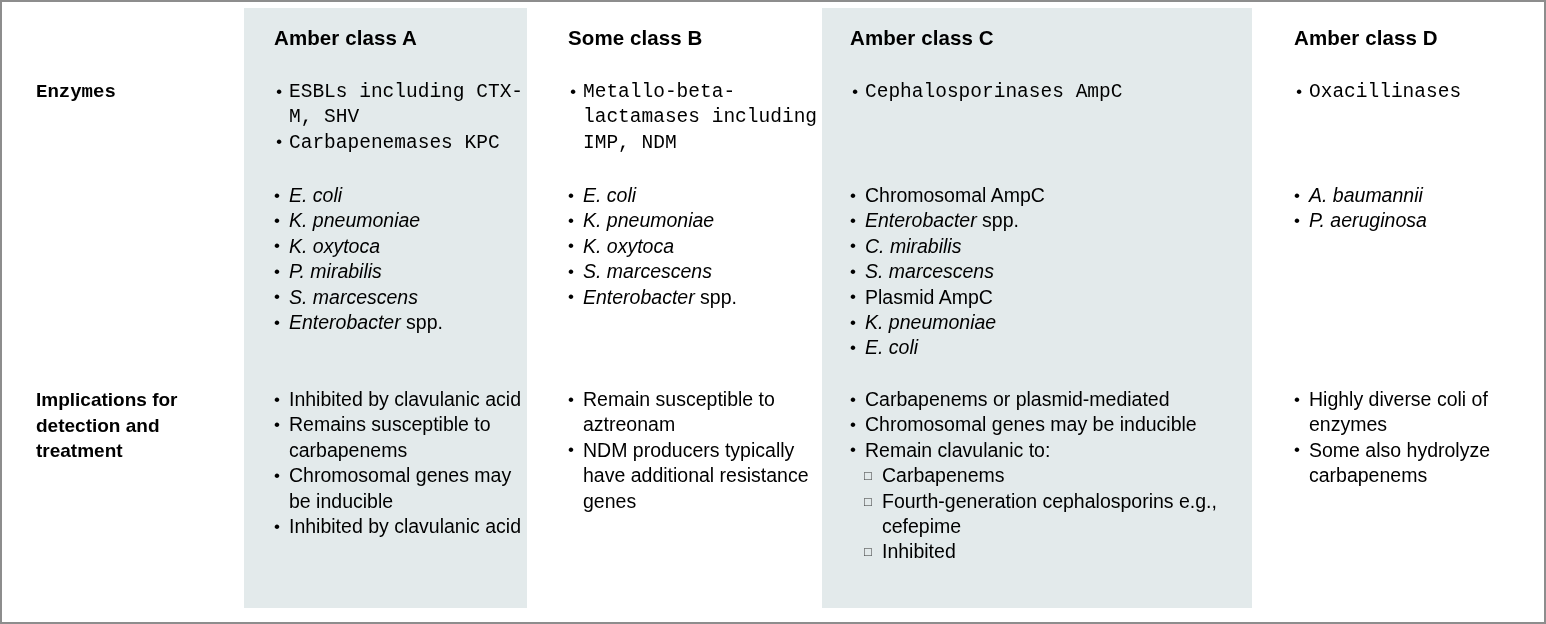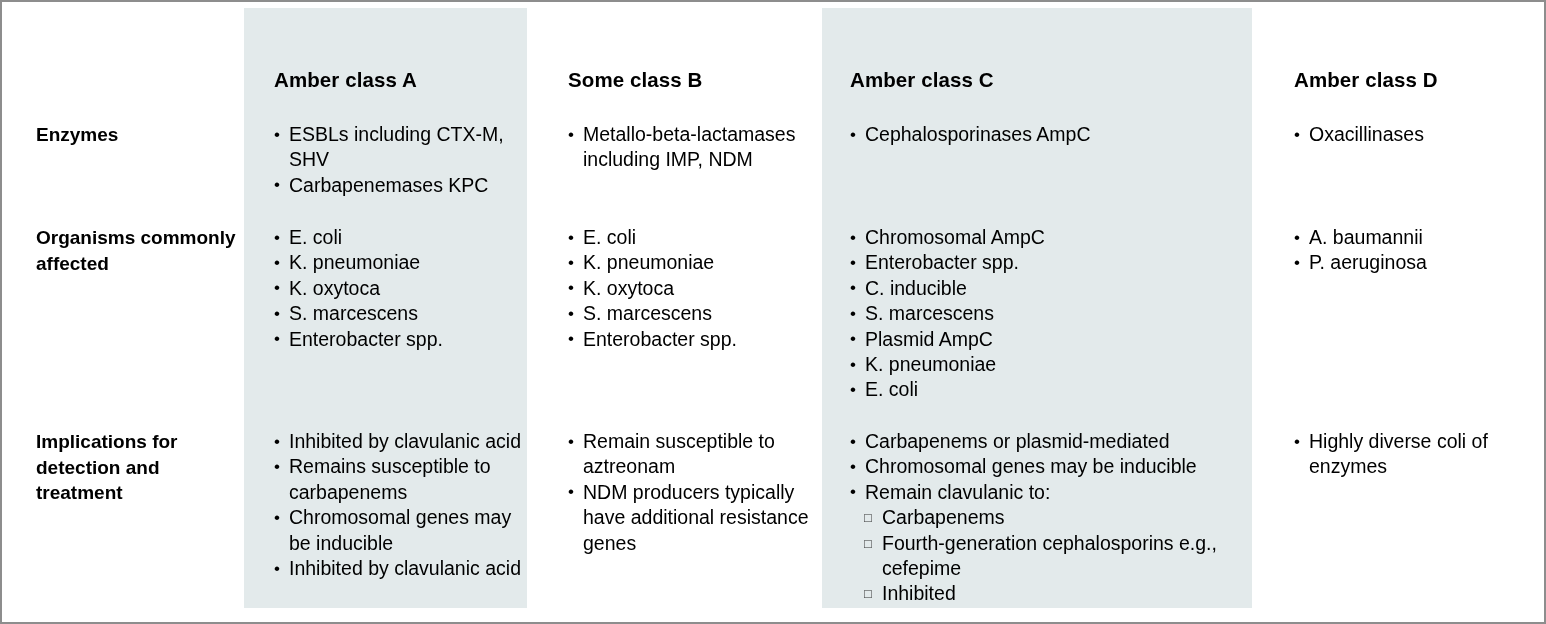--- a/index.html
+++ b/index.html
@@ -36,33 +36,32 @@
   
   .grid {
     position: absolute;
     inset: 0;
     z-index: 1;
   }
 
   .cell {
     position: absolute;
     box-sizing: border-box;
-    margin-top: 42px;
   }
 
   
   .c-label { left: 34px;  width: 200px; }
   .c-a     { left: 272px; width: 250px; }
   .c-b     { left: 566px; width: 250px; }
   .c-c     { left: 848px; width: 398px; }
   .c-d     { left: 1292px; width: 240px; }
 
   
   .r-head { top: 24px; }
-  .r-1    { top: 78px; }
+  .r-1    { top: 78px; font-family: Liberation Mono, monospace; }
   .r-2    { top: 181px; }
   .r-3    { top: 385px; }
 
   .col-head {
     font-size: 20.5px;
     font-weight: bold;
     color: #000;
     letter-spacing: 0.1px;
     white-space: nowrap;
   }
@@ -110,21 +109,21 @@
   ul.subbullets > li::before {
     content: "\25A1";
     position: absolute;
     left: 0;
     top: 0;
     font-size: 13px;
     line-height: 26px;
     color: #333;
   }
 
-  .it { }
+  .it { font-style: italic; }
   .sp { display: inline; }
 </style>
 </head>
 <body>
 
 <div id="figure">
 
   <div class="shade col-a"></div>
   <div class="shade col-c"></div>
 
@@ -155,47 +154,47 @@
         <li>Cephalosporinases AmpC</li>
       </ul>
     </div>
 
     <div class="cell c-d r-1">
       <ul class="bullets">
         <li>Oxacillinases</li>
       </ul>
     </div>
 
-    <div class="cell c-label r-2 row-label">Organisms commonly affected</div>
 
     <div class="cell c-a r-2">
+      <ul class="bullets">
+        <li><span class="it">E. coli</span></li>
+        <li><span class="it">K. pneumoniae</span></li>
+        <li><span class="it">K. oxytoca</span></li>
+        <li><span class="it">P. mirabilis</span></li>
+        <li><span class="it">S. marcescens</span></li>
+        <li><span class="it">Enterobacter</span><span class="sp"> spp.</span></li>
+      </ul>
+    </div>
+
+    <div class="cell c-b r-2">
       <ul class="bullets">
         <li><span class="it">E. coli</span></li>
         <li><span class="it">K. pneumoniae</span></li>
         <li><span class="it">K. oxytoca</span></li>
         <li><span class="it">S. marcescens</span></li>
         <li><span class="it">Enterobacter</span><span class="sp"> spp.</span></li>
       </ul>
     </div>
 
-    <div class="cell c-b r-2">
-      <ul class="bullets">
-        <li><span class="it">E. coli</span></li>
-        <li><span class="it">K. pneumoniae</span></li>
-        <li><span class="it">K. oxytoca</span></li>
-        <li><span class="it">S. marcescens</span></li>
-        <li><span class="it">Enterobacter</span><span class="sp"> spp.</span></li>
-      </ul>
-    </div>
-
     <div class="cell c-c r-2">
       <ul class="bullets">
         <li><span>Chromosomal AmpC</span></li>
         <li><span class="it">Enterobacter</span><span class="sp"> spp.</span></li>
-        <li><span class="it">C. inducible</span></li>
+        <li><span class="it">C. mirabilis</span></li>
         <li><span class="it">S. marcescens</span></li>
         <li><span>Plasmid AmpC</span></li>
         <li><span class="it">K. pneumoniae</span></li>
         <li><span class="it">E. coli</span></li>
       </ul>
     </div>
 
     <div class="cell c-d r-2">
       <ul class="bullets">
         <li><span class="it">A. baumannii</span></li>
@@ -230,17 +229,18 @@
       <ul class="subbullets">
         <li>Carbapenems</li>
         <li>Fourth-generation cephalosporins e.g., cefepime</li>
         <li>Inhibited</li>
       </ul>
     </div>
 
     <div class="cell c-d r-3">
       <ul class="bullets">
         <li>Highly diverse coli of enzymes</li>
+        <li>Some also hydrolyze carbapenems</li>
       </ul>
     </div>
 
   </div>
 </div>
 
 </body></html>

